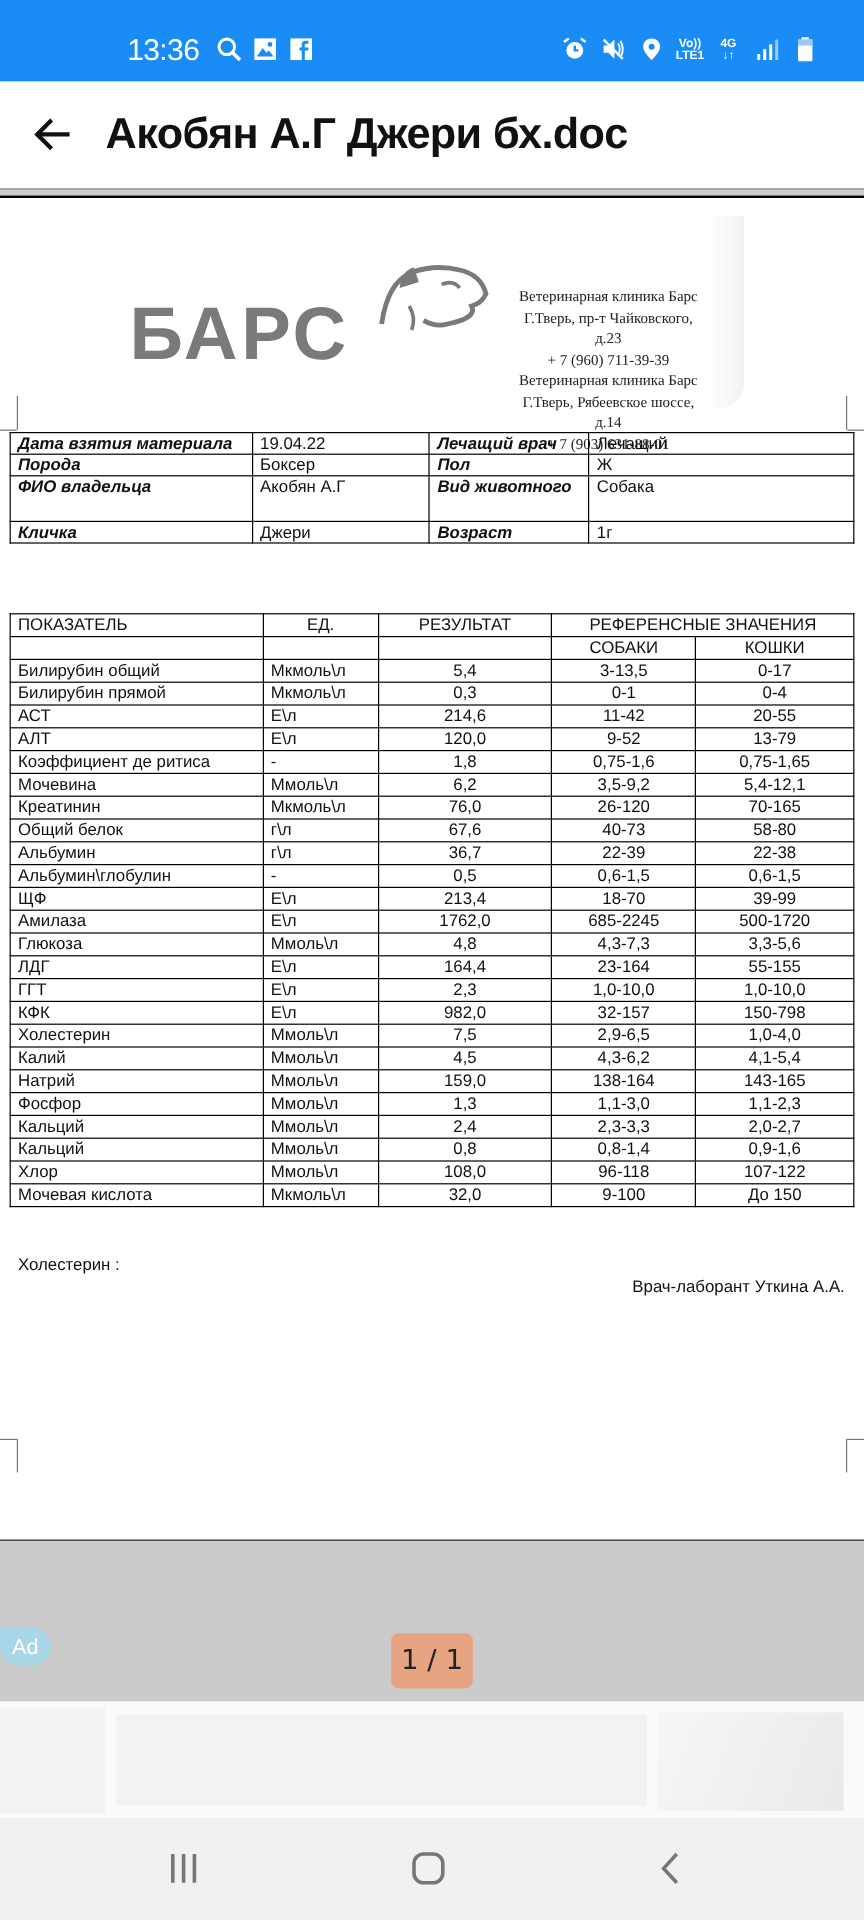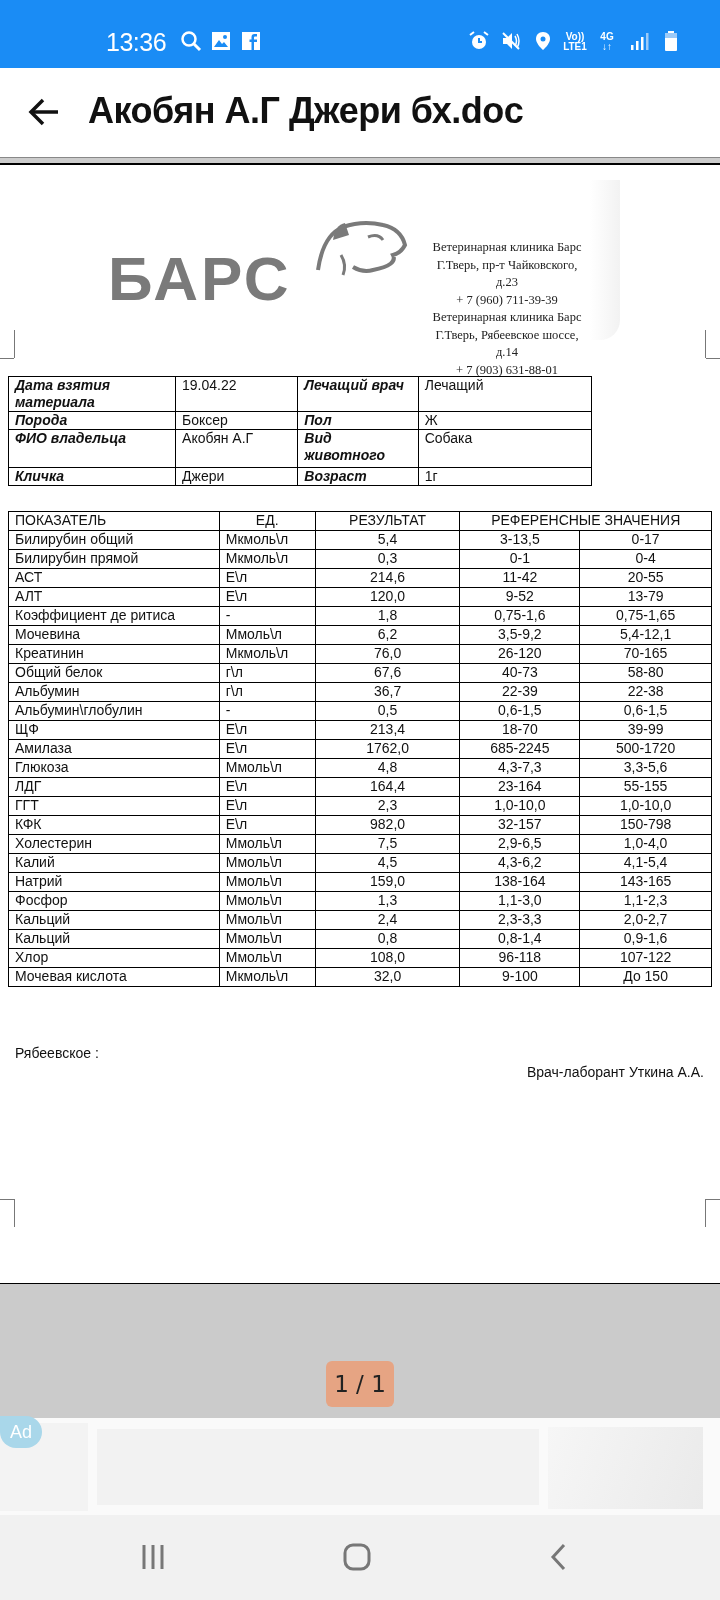--- a/index.html
+++ b/index.html
@@ -16,31 +16,31 @@
   .doc-sep { position: absolute; left: 0; top: 157px; width: 720px; height: 8px; background: #ccc; border-top: 1px solid #888; border-bottom: 2px solid #000; }
   .doc-page { position: absolute; left: 0; top: 165px; width: 720px; height: 1118px; background: #fff; }
   .page-bottom-line { position: absolute; left: 0; top: 1283px; width: 720px; height: 1px; background: #000; }
   .corner { position: absolute; width: 14px; height: 28px; border-color: #777; border-style: solid; }
   .logo { position: absolute; left: 108px; top: 215px; width: 300px; height: 90px; }
   .logo-text { position: absolute; left: 0; top: 28px; font-size: 62px; font-weight: bold; color: #7a7a7a; font-family: Liberation Sans, sans-serif; letter-spacing: 3px; }
   .clinic-info { position: absolute; left: 400px; top: 207px; width: 214px; text-align: center; font-family: "Liberation Serif", serif; font-size: 12.5px; line-height: 17.5px; color: #222; margin-top: 32px; }
   .logo-shadow { position: absolute; left: 590px; top: 180px; width: 30px; height: 160px; background: linear-gradient(90deg, #fff, #f2f2f2); border-radius: 0 0 20px 0; }
   table { border-collapse: collapse; position: absolute; font-family: "Liberation Sans", sans-serif; color: #111; }
   td { border: 1px solid #000; font-size: 14px; line-height: 17px; padding: 0 6px; vertical-align: top; }
-  .info-table { left: 8px; top: 376px; width: 584px; border-radius: 18px; }
+  .info-table { left: 8px; top: 360px; width: 704px; border-radius: 18px; }
   .info-table td.lbl { font-style: italic; font-weight: bold; }
   .res-table { left: 8px; top: 511px; width: 704px; }
   .res-table td { height: 19px; line-height: 17px; }
   .res-table td.c { text-align: center; }
   .note { position: absolute; left: 15px; top: 1045px; font-size: 14px; color: #111; }
   .sign { position: absolute; right: 16px; top: 1064px; font-size: 14px; color: #111; }
   .grey-area { position: absolute; left: 0; top: 1284px; width: 720px; height: 134px; background: #cbcbcb; }
   .page-ind { position: absolute; left: 326px; top: 1361px; width: 68px; height: 46px; background: #e6a483; border-radius: 6px; display: flex; align-items: center; justify-content: center; font-size: 23px; color: #222; font-family: "DejaVu Sans", sans-serif; cursor: pointer; }
   .ad-area { position: absolute; left: 0; top: 1418px; width: 720px; height: 97px; background: #fafafa; }
-  .ad-badge { position: absolute; left: 0; top: 1416px; width: 42px; height: 32px; background: #a9d7ea; border-radius: 0 16px 16px 16px; color: #fff; font-size: 18px; display: flex; align-items: center; justify-content: center; }
+  .ad-badge { position: absolute; left: 0; top: 1356px; width: 42px; height: 32px; background: #a9d7ea; border-radius: 0 16px 16px 16px; color: #fff; font-size: 18px; display: flex; align-items: center; justify-content: center; }
   .ad-box1 { position: absolute; left: 0; top: 1423px; width: 88px; height: 88px; background: #f3f3f3; }
   .ad-box2 { position: absolute; left: 97px; top: 1429px; width: 442px; height: 76px; background: #f2f2f2; }
   .ad-box3 { position: absolute; left: 548px; top: 1427px; width: 155px; height: 82px; background: linear-gradient(110deg, #f6f6f6, #eaeaea); }
   .nav-bar { position: absolute; left: 0; top: 1515px; width: 720px; height: 85px; background: #f1f1f1; }
   .nav-btn { position: absolute; top: 20px; width: 50px; height: 44px; display: flex; align-items: center; justify-content: center; cursor: pointer; }
 </style>
 </head>
 <body>
 
 <div class="status-bar">
@@ -200,20 +200,27 @@
       <col style="width:120px">
       <col style="width:132px">
     </colgroup>
   <tbody>
       <tr>
     <td>ПОКАЗАТЕЛЬ</td>
     <td class="c">ЕД.</td>
     <td class="c">РЕЗУЛЬТАТ</td>
     <td class="c" colspan="2">РЕФЕРЕНСНЫЕ ЗНАЧЕНИЯ</td>
   </tr>
+  <tr>
+    <td></td>
+    <td></td>
+    <td></td>
+    <td class="c">СОБАКИ</td>
+    <td class="c">КОШКИ</td>
+  </tr>
   </tbody>
     <tbody id="results-body">
       <tr>
         <td>Билирубин общий</td>
         <td>Мкмоль\л</td>
         <td class="c">5,4</td>
         <td class="c">3-13,5</td>
         <td class="c">0-17</td>
       </tr>
       <tr>
@@ -373,21 +380,21 @@
       <tr>
         <td>Мочевая кислота</td>
         <td>Мкмоль\л</td>
         <td class="c">32,0</td>
         <td class="c">9-100</td>
         <td class="c">До 150</td>
       </tr>
     </tbody>
 </table>
 
-<div class="note">Рябеевское :</div>
+<div class="note">Холестерин :</div>
 <div class="sign">Врач-лаборант  Уткина А.А.</div>
 
 <div class="page-bottom-line"></div>
 
 <div class="grey-area"></div>
 <div class="page-ind">1 / 1</div>
 
 <div class="ad-area"></div>
 <div class="ad-box1"></div>
 <div class="ad-box2"></div>

